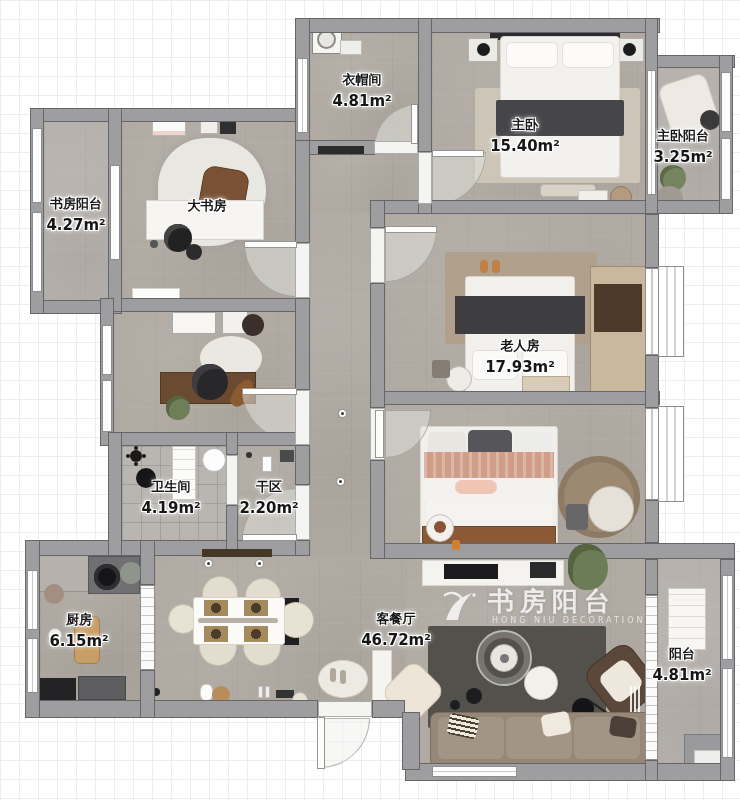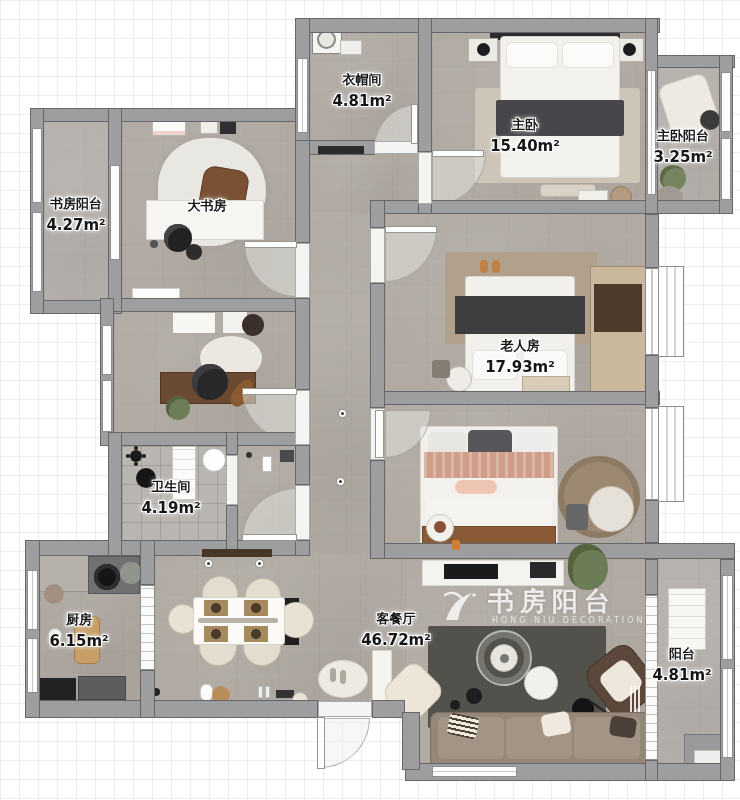--- a/index.html
+++ b/index.html
@@ -336,20 +336,24 @@
   <div class="rl" style="left:460px;top:303px;margin-top:33px;">
     <span class="n">老人房</span>
     <span class="a">17.93m²</span>
   </div>
   <div class="rl" style="left:146px;top:358px;">
   </div>
   <div class="rl" style="left:111px;top:477px;">
     <span class="n">卫生间</span>
     <span class="a">4.19m²</span>
   </div>
+  <div class="rl" style="left:209px;top:477px;">
+    <span class="n">干区</span>
+    <span class="a">2.20m²</span>
+  </div>
   <div class="rl" style="left:19px;top:610px;">
     <span class="n">厨房</span>
     <span class="a">6.15m²</span>
   </div>
   <div class="rl" style="left:336px;top:609px;">
     <span class="n">客餐厅</span>
     <span class="a">46.72m²</span>
   </div>
   <div class="rl" style="left:622px;top:644px;">
     <span class="n">阳台</span>

